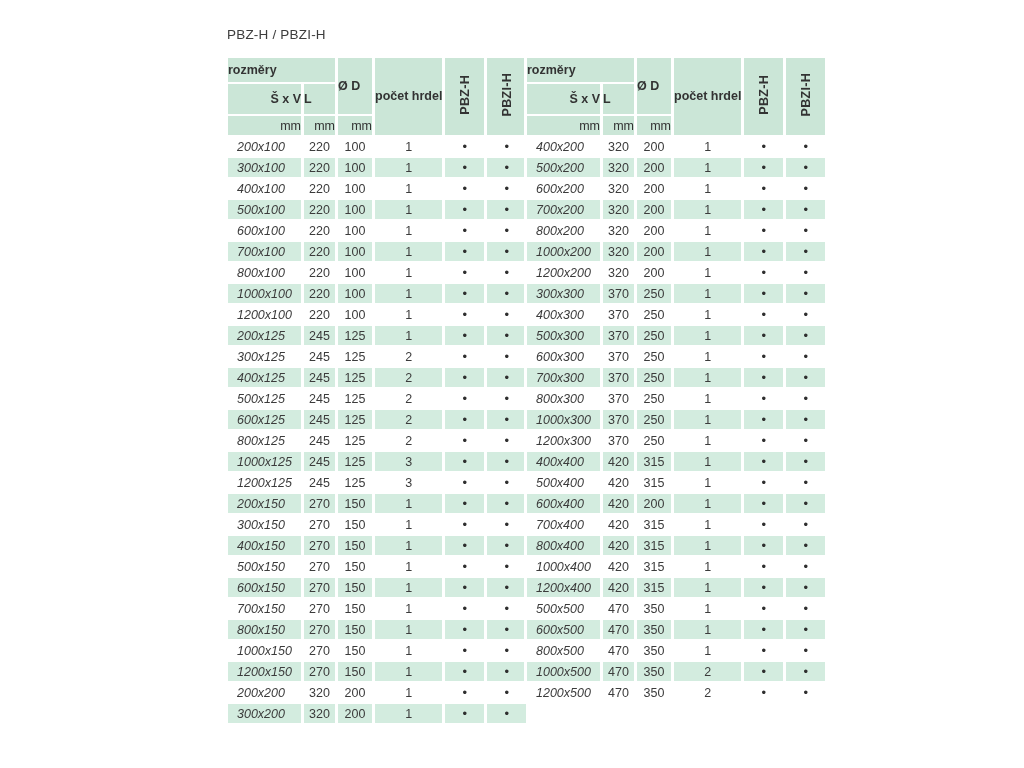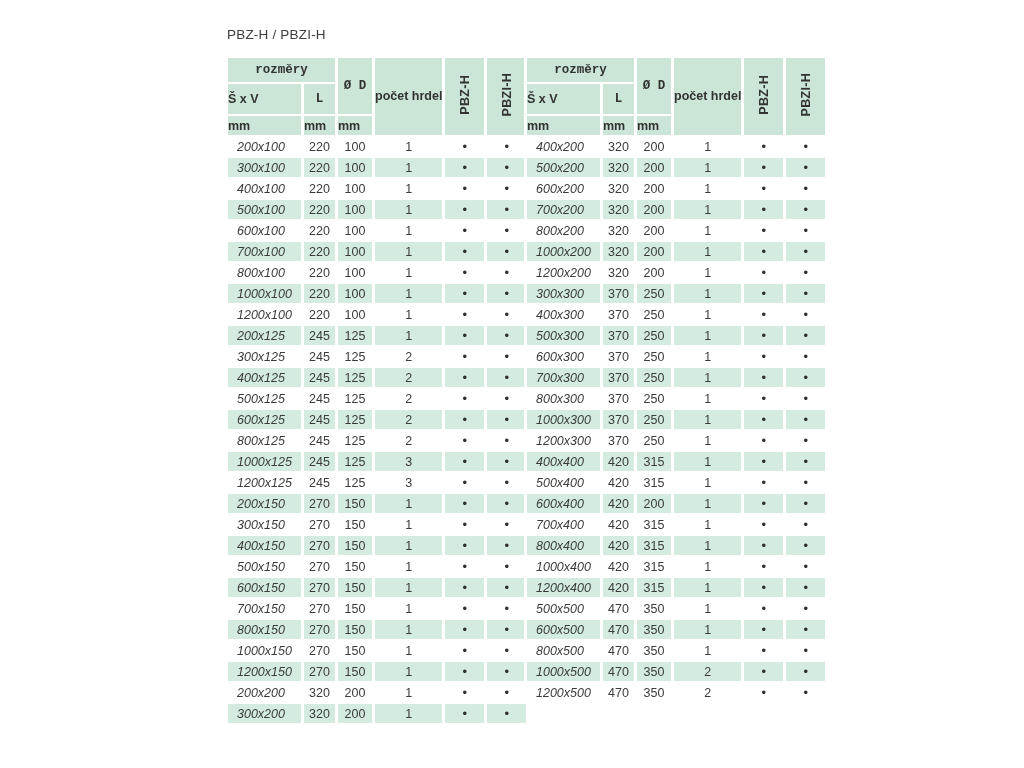--- a/index.html
+++ b/index.html
@@ -18,29 +18,29 @@
   table.spec {
     position:absolute; border-collapse:collapse; table-layout:fixed;
     font-size:12.5px;
   }
   .spec th, .spec td {
     border:2px solid #ffffff; border-left-width:3px; border-right-width:3px;
     padding:0; font-weight:400; color:#3b3b3b;
     overflow:hidden; white-space:nowrap;
   }
   .spec thead th { background:var(--header-bg, #cbe6d7); font-weight:700; color:#333333; }
-  .spec thead th.u { font-weight:700; }
+  .spec thead th.u { font-weight:400; }
   tr.hr1 { height:26px; }
   tr.hr2 { height:32px; }
   tr.hr3 { height:21px; }
   .spec tbody tr { height:21px; }
   .spec tbody tr:nth-child(even) td { background:var(--stripe-bg, #d3ecdf); }
 
-  .hl { text-align:left; padding-left:8px; }
-  .hc { text-align:center;font-family:Liberation Mono, monospace; }
+  .hl { text-align:right; padding-left:8px; }
+  .hc { text-align:left; }
   .pocet { white-space:normal; line-height:13px; text-align:left; }
   .vert { text-align:center; vertical-align:middle; }
   .vert .vtext {
     display:inline-block;
     writing-mode:vertical-rl; transform:rotate(180deg);
     font-weight:700; font-size:12.5px; letter-spacing:0.3px;
   }
 
   .spec td.c-sxv { text-align:left; padding-left:9px;font-style:italic; }
   .spec td.c-num { text-align:center; }

